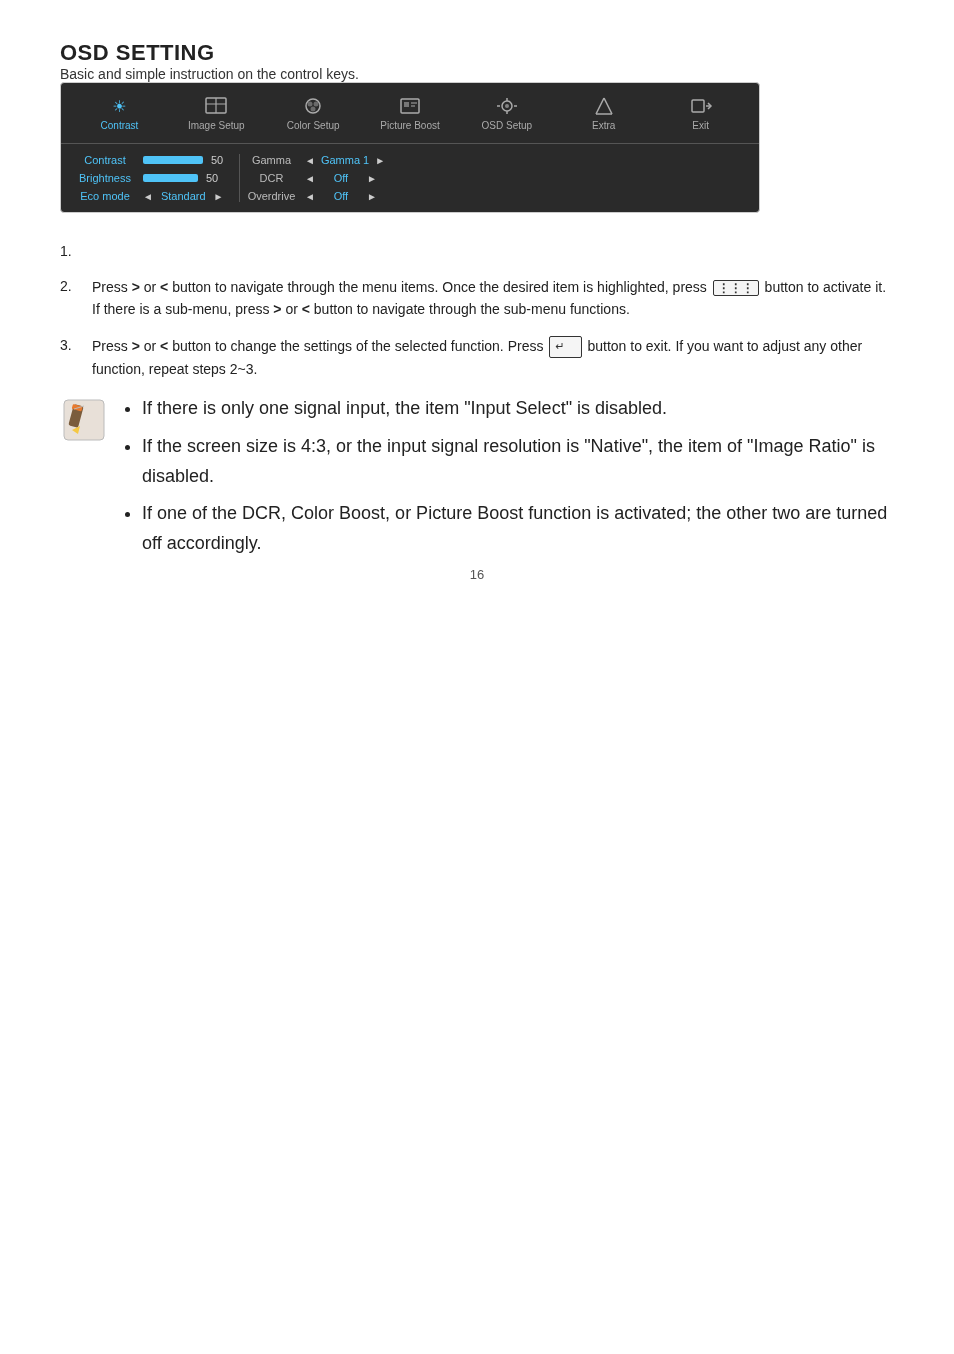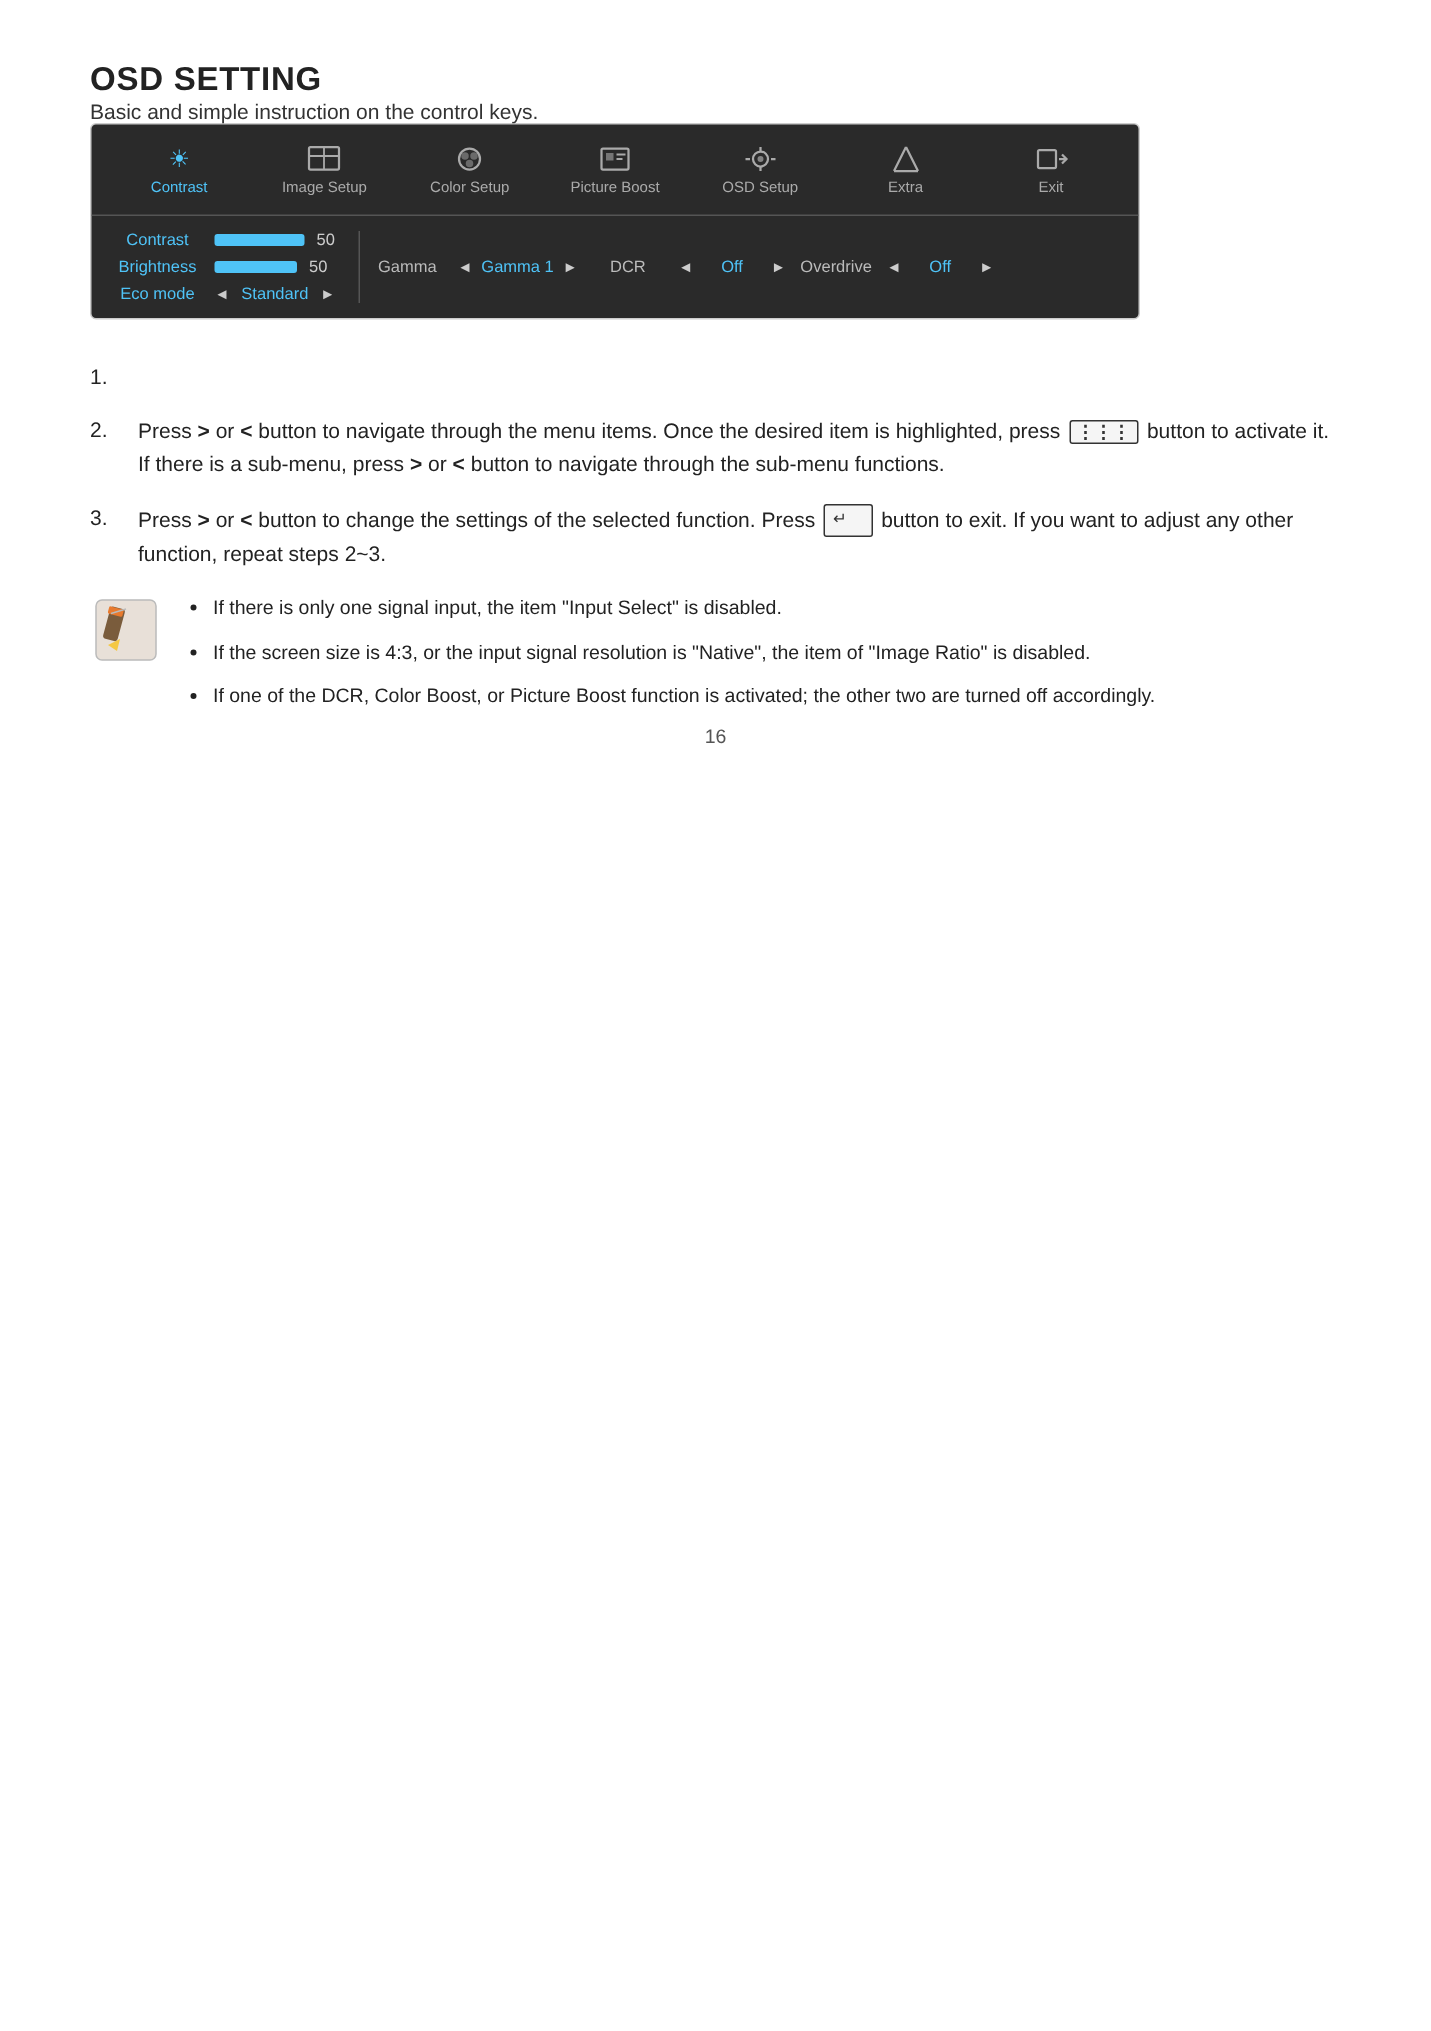--- a/index.html
+++ b/index.html
@@ -126,21 +126,21 @@
     }
 
     .osd-divider {
       width: 1px;
       background: #555;
       margin: 0 4px;
     }
 
     .osd-col {
       display: flex;
-      flex-direction: row;
+      flex-direction: column;
       gap: 6px;
       min-width: 80px;
     }
 
     .osd-col-item {
       display: flex;
       align-items: center;
       gap: 6px;
       font-size: 11px;
     }
@@ -230,21 +230,21 @@
     .notes-icon {
       width: 48px;
       height: 48px;
       flex-shrink: 0;
       margin-top: 2px;
     }
 
     .notes-list {
       list-style: disc;
       padding-left: 18px;
-      font-size: 13px;
+      font-size: 18px;
       line-height: 1.65;
       color: #222;
     }
 
     .notes-list li {
       margin-bottom: 8px;
     }
 
     
     .page-number {

